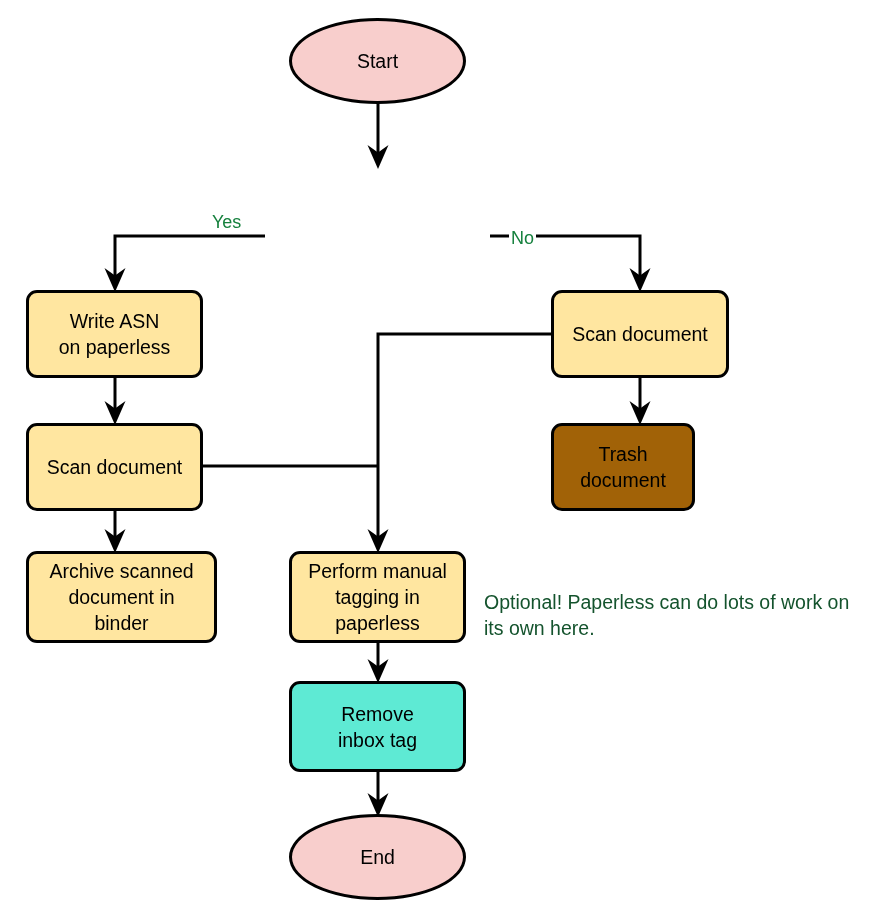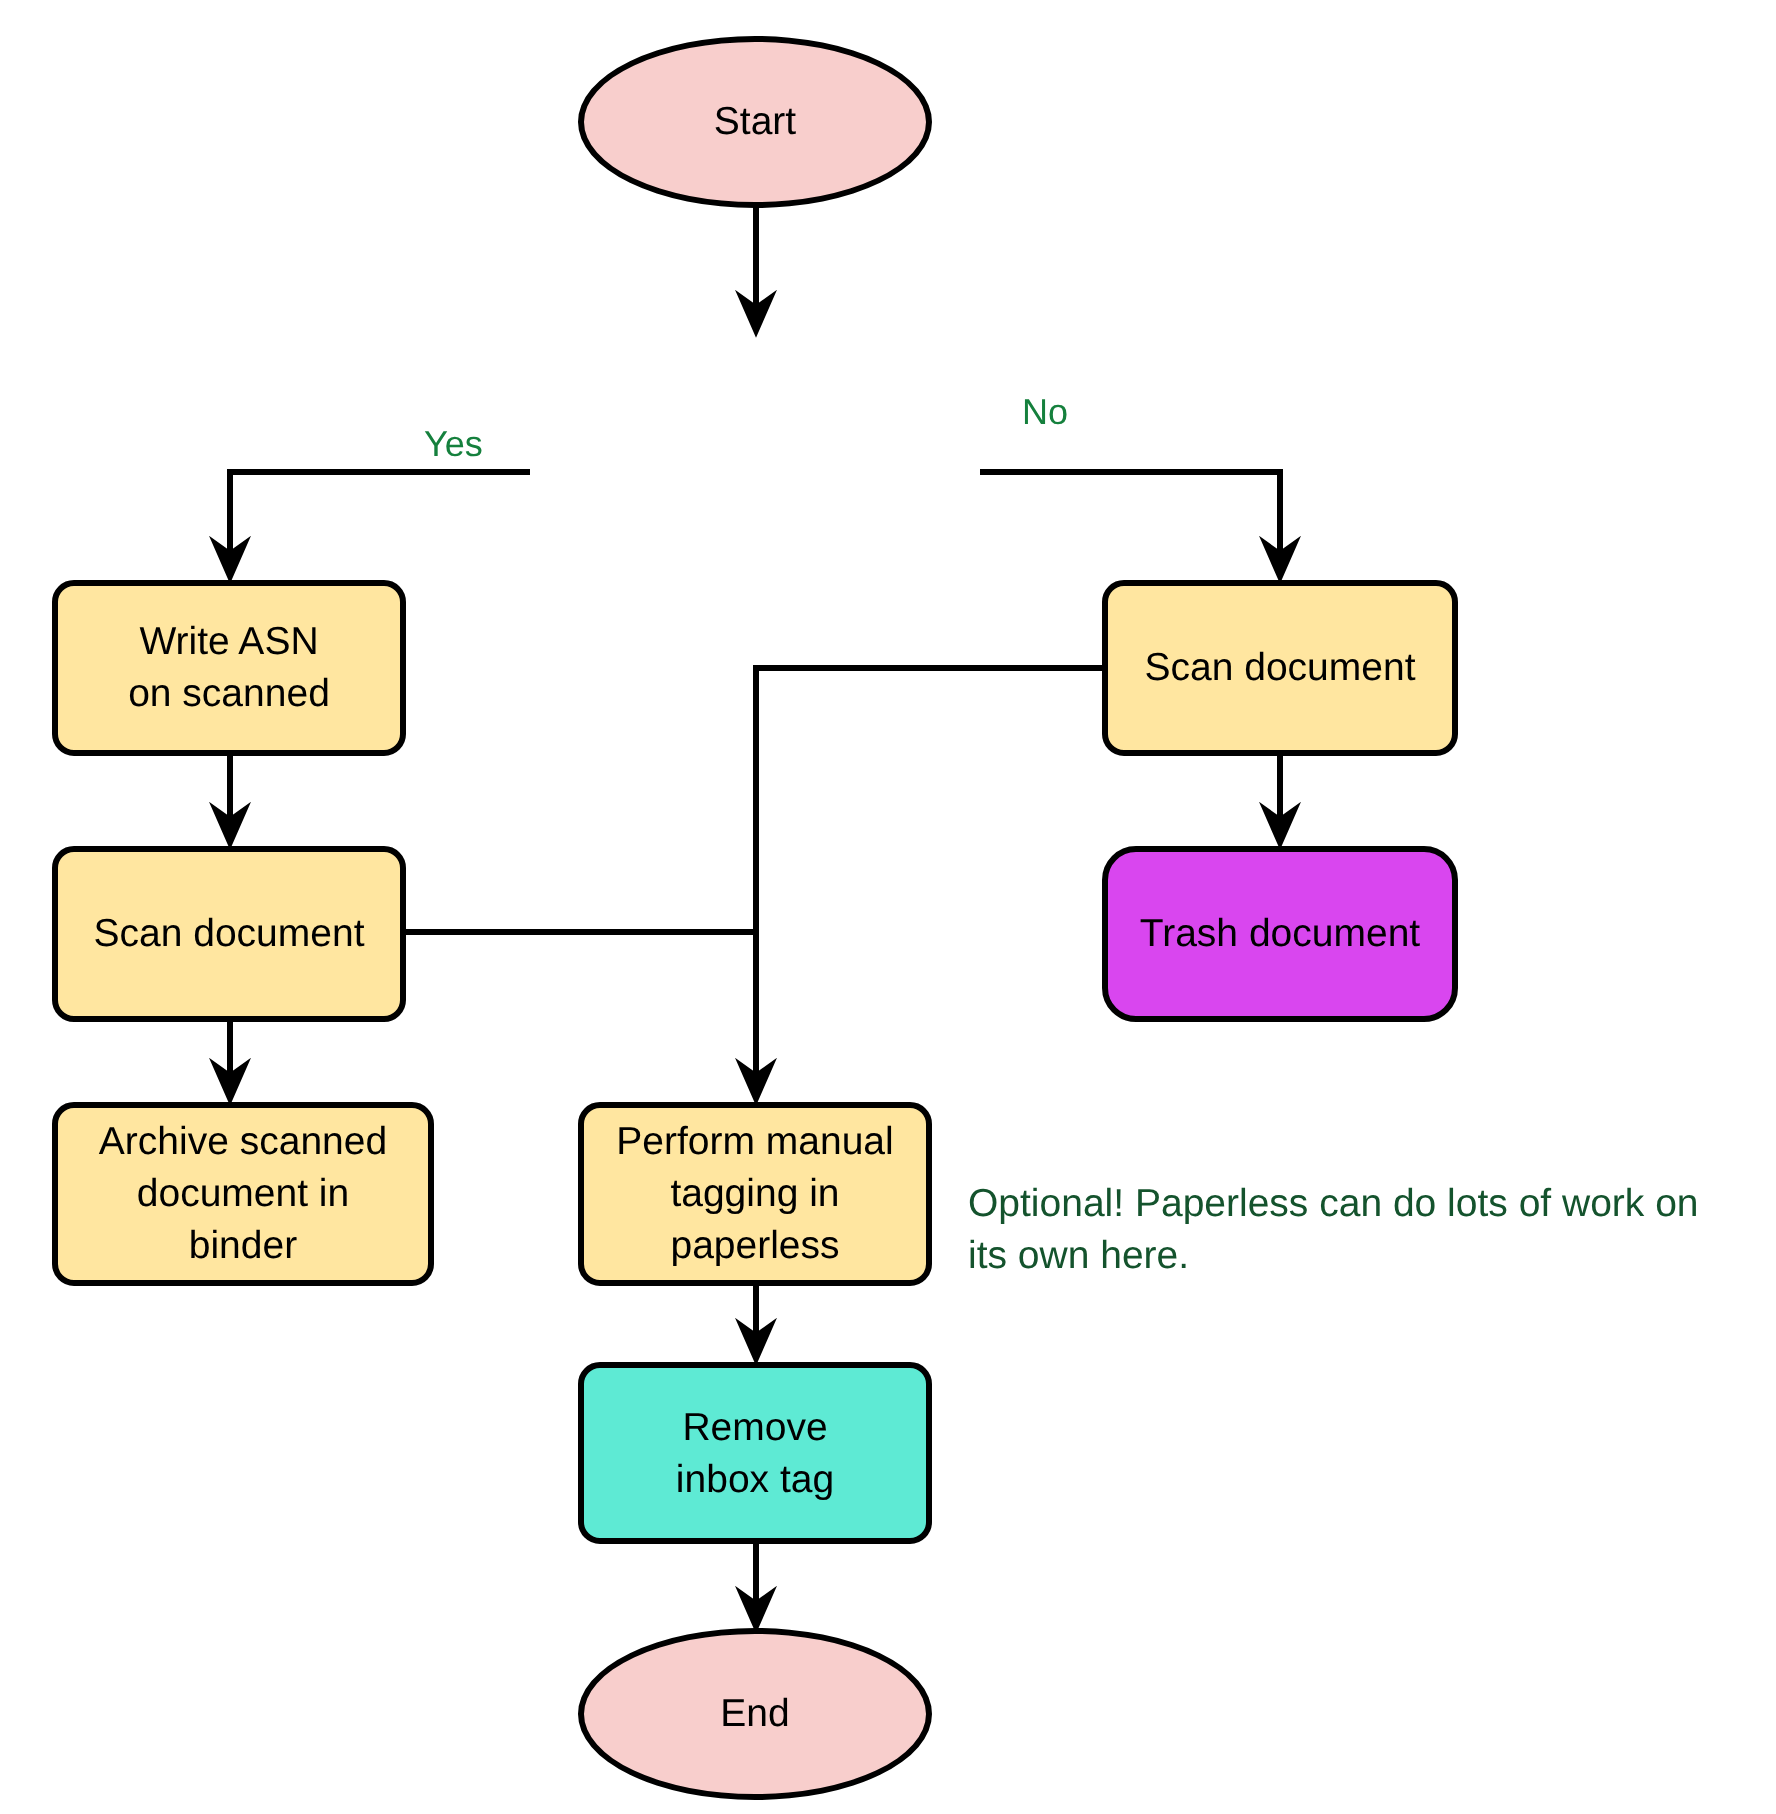--- a/index.html
+++ b/index.html
@@ -116,55 +116,55 @@
     <path d="M378,772 L378,810" fill="none" stroke="#000000" stroke-width="3" marker-end="url(#arrow)"></path>
   </svg>
 
   <div class="node node-terminator" style="left:289px; top:18px; width:177px; height:86px; background:#f8cecc;">
     <span>Start</span>
   </div>
 
 
   <div class="node node-process" style="left:26px; top:290px; width:177px; height:88px; background:#ffe6a0;">
     <span>Write ASN
-on scanned</span>
+on paperless</span>
   </div>
 
   <div class="node node-process" style="left:26px; top:423px; width:177px; height:88px; background:#ffe6a0;">
     <span>Scan document</span>
   </div>
 
   <div class="node node-process" style="left:26px; top:551px; width:191px; height:92px; background:#ffe6a0;">
     <span>Archive scanned
 document in
 binder</span>
   </div>
 
   <div class="node node-process" style="left:551px; top:290px; width:178px; height:88px; background:#ffe6a0;">
     <span>Scan document</span>
   </div>
 
-  <div class="node node-process" style="left:551px; top:423px; width:178px; height:88px; background:#d946ef;border-radius:17px;">
+  <div class="node node-process" style="left:551px; top:423px; width:144px; height:88px; background:#a16207;">
     <span>Trash document</span>
   </div>
 
   <div class="node node-process" style="left:289px; top:551px; width:177px; height:92px; background:#ffe6a0;">
     <span>Perform manual
 tagging in
 paperless</span>
   </div>
 
   <div class="node node-process" style="left:289px; top:681px; width:177px; height:91px; background:#5eead4;">
     <span>Remove
 inbox tag</span>
   </div>
 
   <div class="node node-terminator" style="left:289px; top:814px; width:177px; height:86px; background:#f8cecc;">
     <span>End</span>
   </div>
 
   <span class="edge-label" style="left:210px; top:212px;">Yes</span>
-  <span class="edge-label" style="left:509px; top:196px;">No</span>
+  <span class="edge-label" style="left:509px; top:228px;">No</span>
 
   <span class="annotation" style="left:484px; top:589px; width:400px;">Optional! Paperless can do lots of work on
 its own here.</span>
 
 </div>
 
 </body></html>

